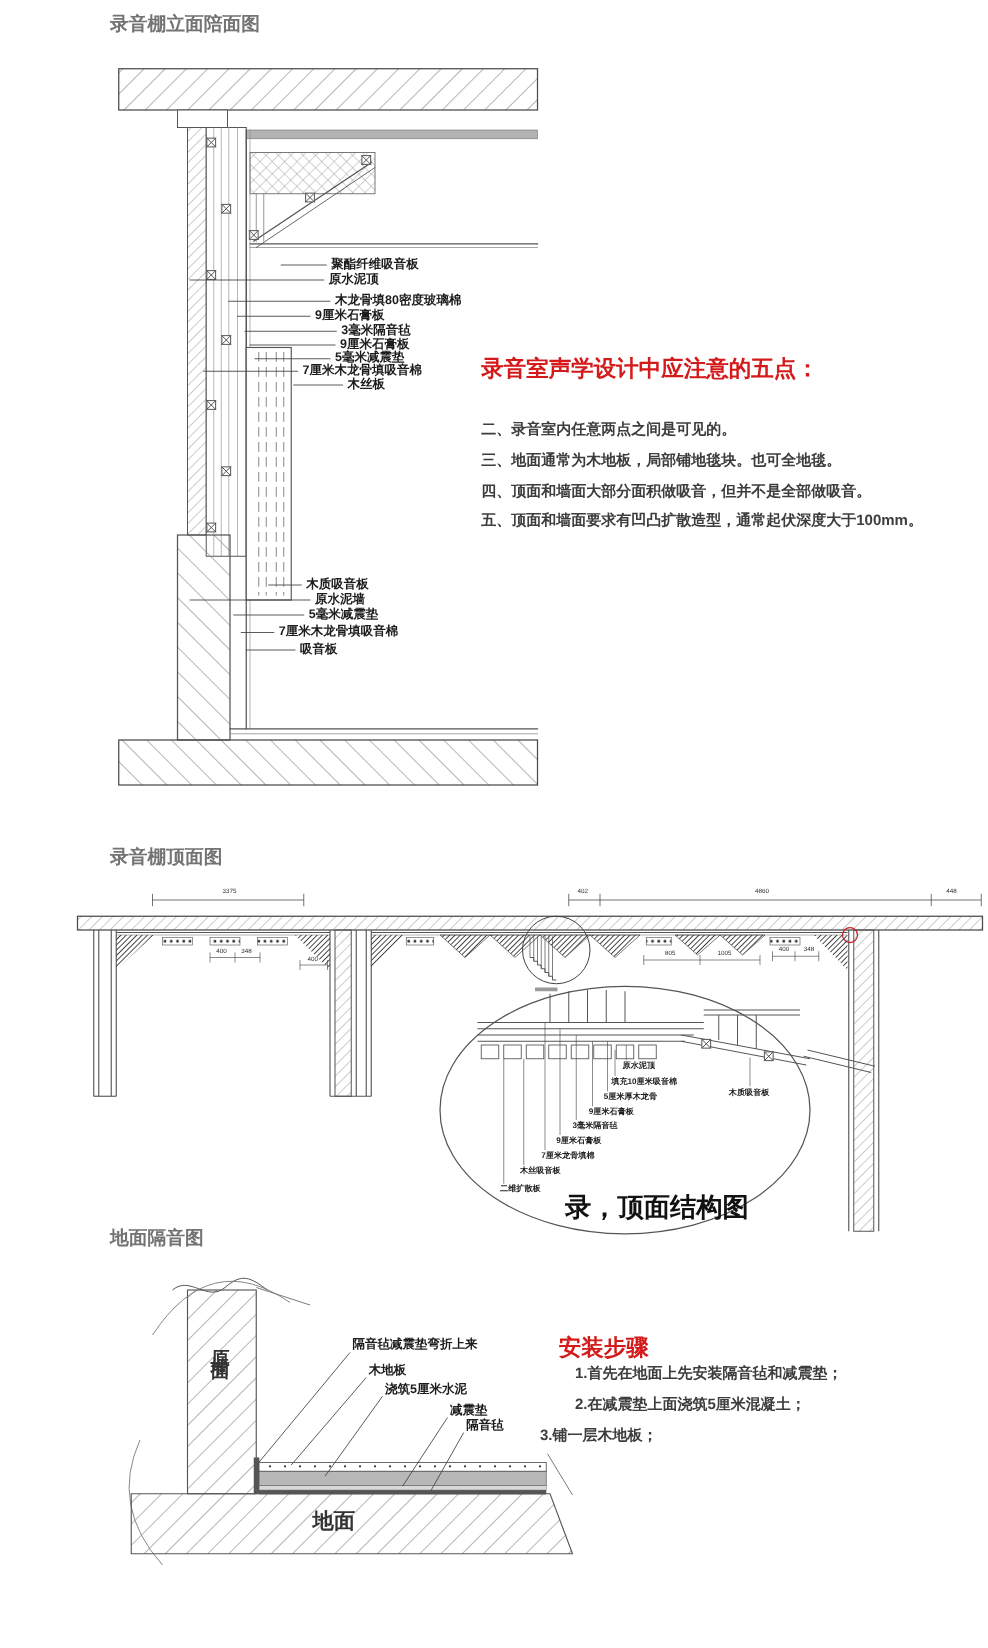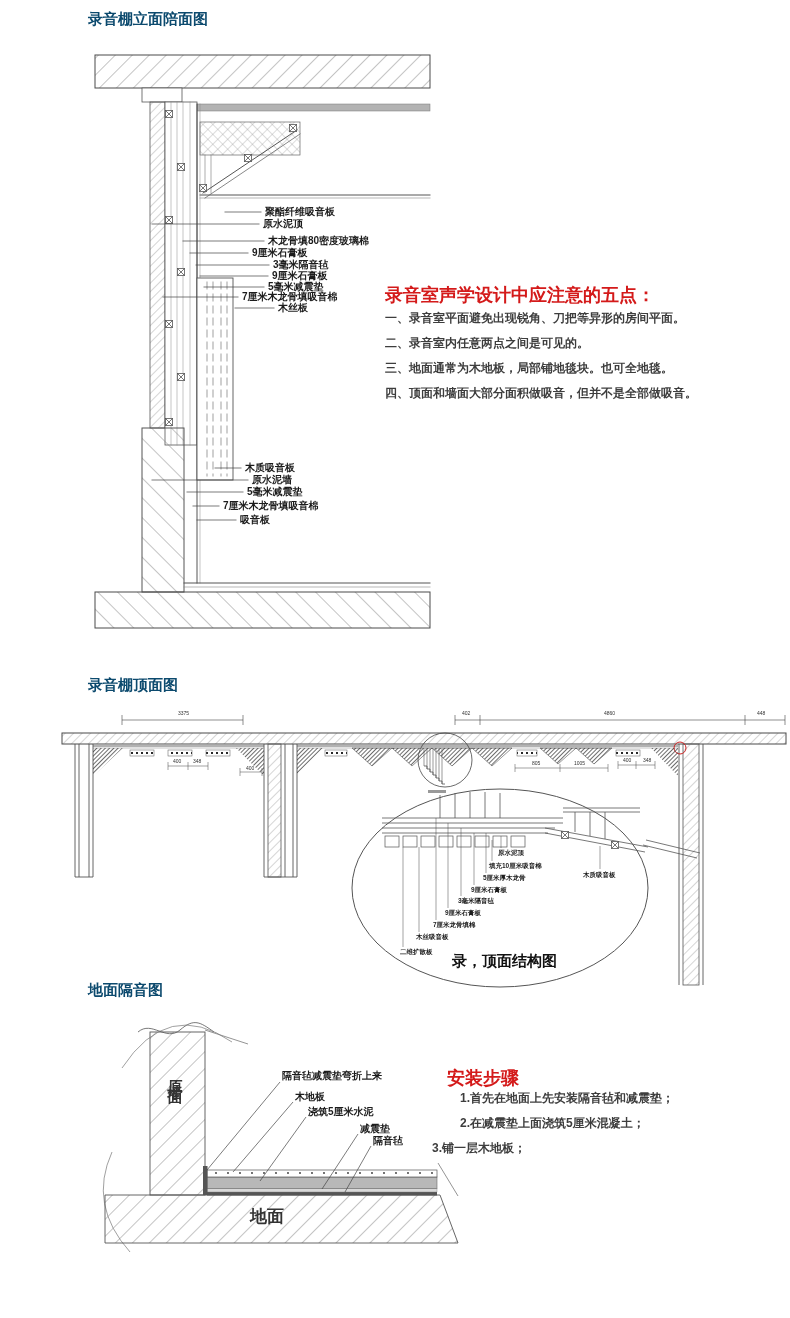--- a/index.html
+++ b/index.html
@@ -1,27 +1,27 @@
 <!DOCTYPE html>
 <html><head>
 <meta charset="utf-8">
 <style>
   html,body{margin:0;padding:0;background:#fff;}
   #page{position:relative;width:790px;height:1318px;background:#fff;overflow:hidden;
         font-family:"Liberation Sans",sans-serif;}
   #page svg{position:absolute;left:0;top:0;}
   .abs{position:absolute;white-space:nowrap;}
-  .title{font-size:15px;font-weight:bold;color:#0c4a6e;}
+  .title{font-size:15px;font-weight:bold;color:#737373;}
   .lbl{font-size:10px;font-weight:bold;color:#1c1c1c;line-height:10px;}
   .lbl2{font-size:10px;font-weight:bold;color:#1c1c1c;line-height:11px;}
   .tiny{font-size:6.5px;font-weight:bold;color:#1c1c1c;line-height:7px;}
   .dim{font-size:5px;color:#333;line-height:5px;}
   .note-h{font-size:18px;font-weight:bold;color:#d41a1a;}
   .note-i{font-size:12px;font-weight:600;color:#3d3d3d;}
-  .cap{font-size:15px;font-weight:600;color:#111;text-align:center;}
+  .cap{font-size:21px;font-weight:600;color:#111;text-align:center;}
   .vtext{writing-mode:vertical-rl;letter-spacing:5px;font-size:15px;font-weight:600;color:#333;}
   .big{font-size:17px;font-weight:600;color:#333;}
   .red{color:#d41a1a;font-weight:bold;}
   .gray{color:#555;font-weight:400;font-size:11px;}
 </style>
 </head>
 <body>
 
 <div id="page">
 
@@ -321,24 +321,24 @@
 <div class="abs lbl" style="left:242px;top:292px">7厘米木龙骨填吸音棉</div>
 <div class="abs lbl" style="left:278px;top:303px">木丝板</div>
 
 <div class="abs lbl" style="left:245px;top:463px">木质吸音板</div>
 <div class="abs lbl" style="left:252px;top:475px">原水泥墙</div>
 <div class="abs lbl" style="left:247px;top:487px">5毫米减震垫</div>
 <div class="abs lbl" style="left:223px;top:501px">7厘米木龙骨填吸音棉</div>
 <div class="abs lbl" style="left:240px;top:515px">吸音板</div>
 
 <div class="abs note-h" style="left:385px;top:283px">录音室声学设计中应注意的五点：</div>
-<div class="abs note-i" style="left:385px;top:310px">一、录音室平面避免出现锐角、刀把等异形的房间平面。</div>
 <div class="abs note-i" style="left:385px;top:335px">二、录音室内任意两点之间是可见的。</div>
 <div class="abs note-i" style="left:385px;top:385px">四、顶面和墙面大部分面积做吸音，但并不是全部做吸音。</div>
 <div class="abs note-i" style="left:385px;top:360px">三、地面通常为木地板，局部铺地毯块。也可全地毯。</div>
+<div class="abs note-i" style="left:385px;top:408px">五、顶面和墙面要求有凹凸扩散造型，通常起伏深度大于100mm。</div>
 
 <div class="abs dim" style="left:178px;top:711px">3375</div>
 <div class="abs dim" style="left:462px;top:711px">402</div>
 <div class="abs dim" style="left:604px;top:711px">4860</div>
 <div class="abs dim" style="left:757px;top:711px">448</div>
 <div class="abs dim" style="left:173px;top:759px">400</div>
 <div class="abs dim" style="left:193px;top:759px">348</div>
 <div class="abs dim" style="left:246px;top:766px">400</div>
 <div class="abs dim" style="left:532px;top:761px">805</div>
 <div class="abs dim" style="left:574px;top:761px">1005</div>

